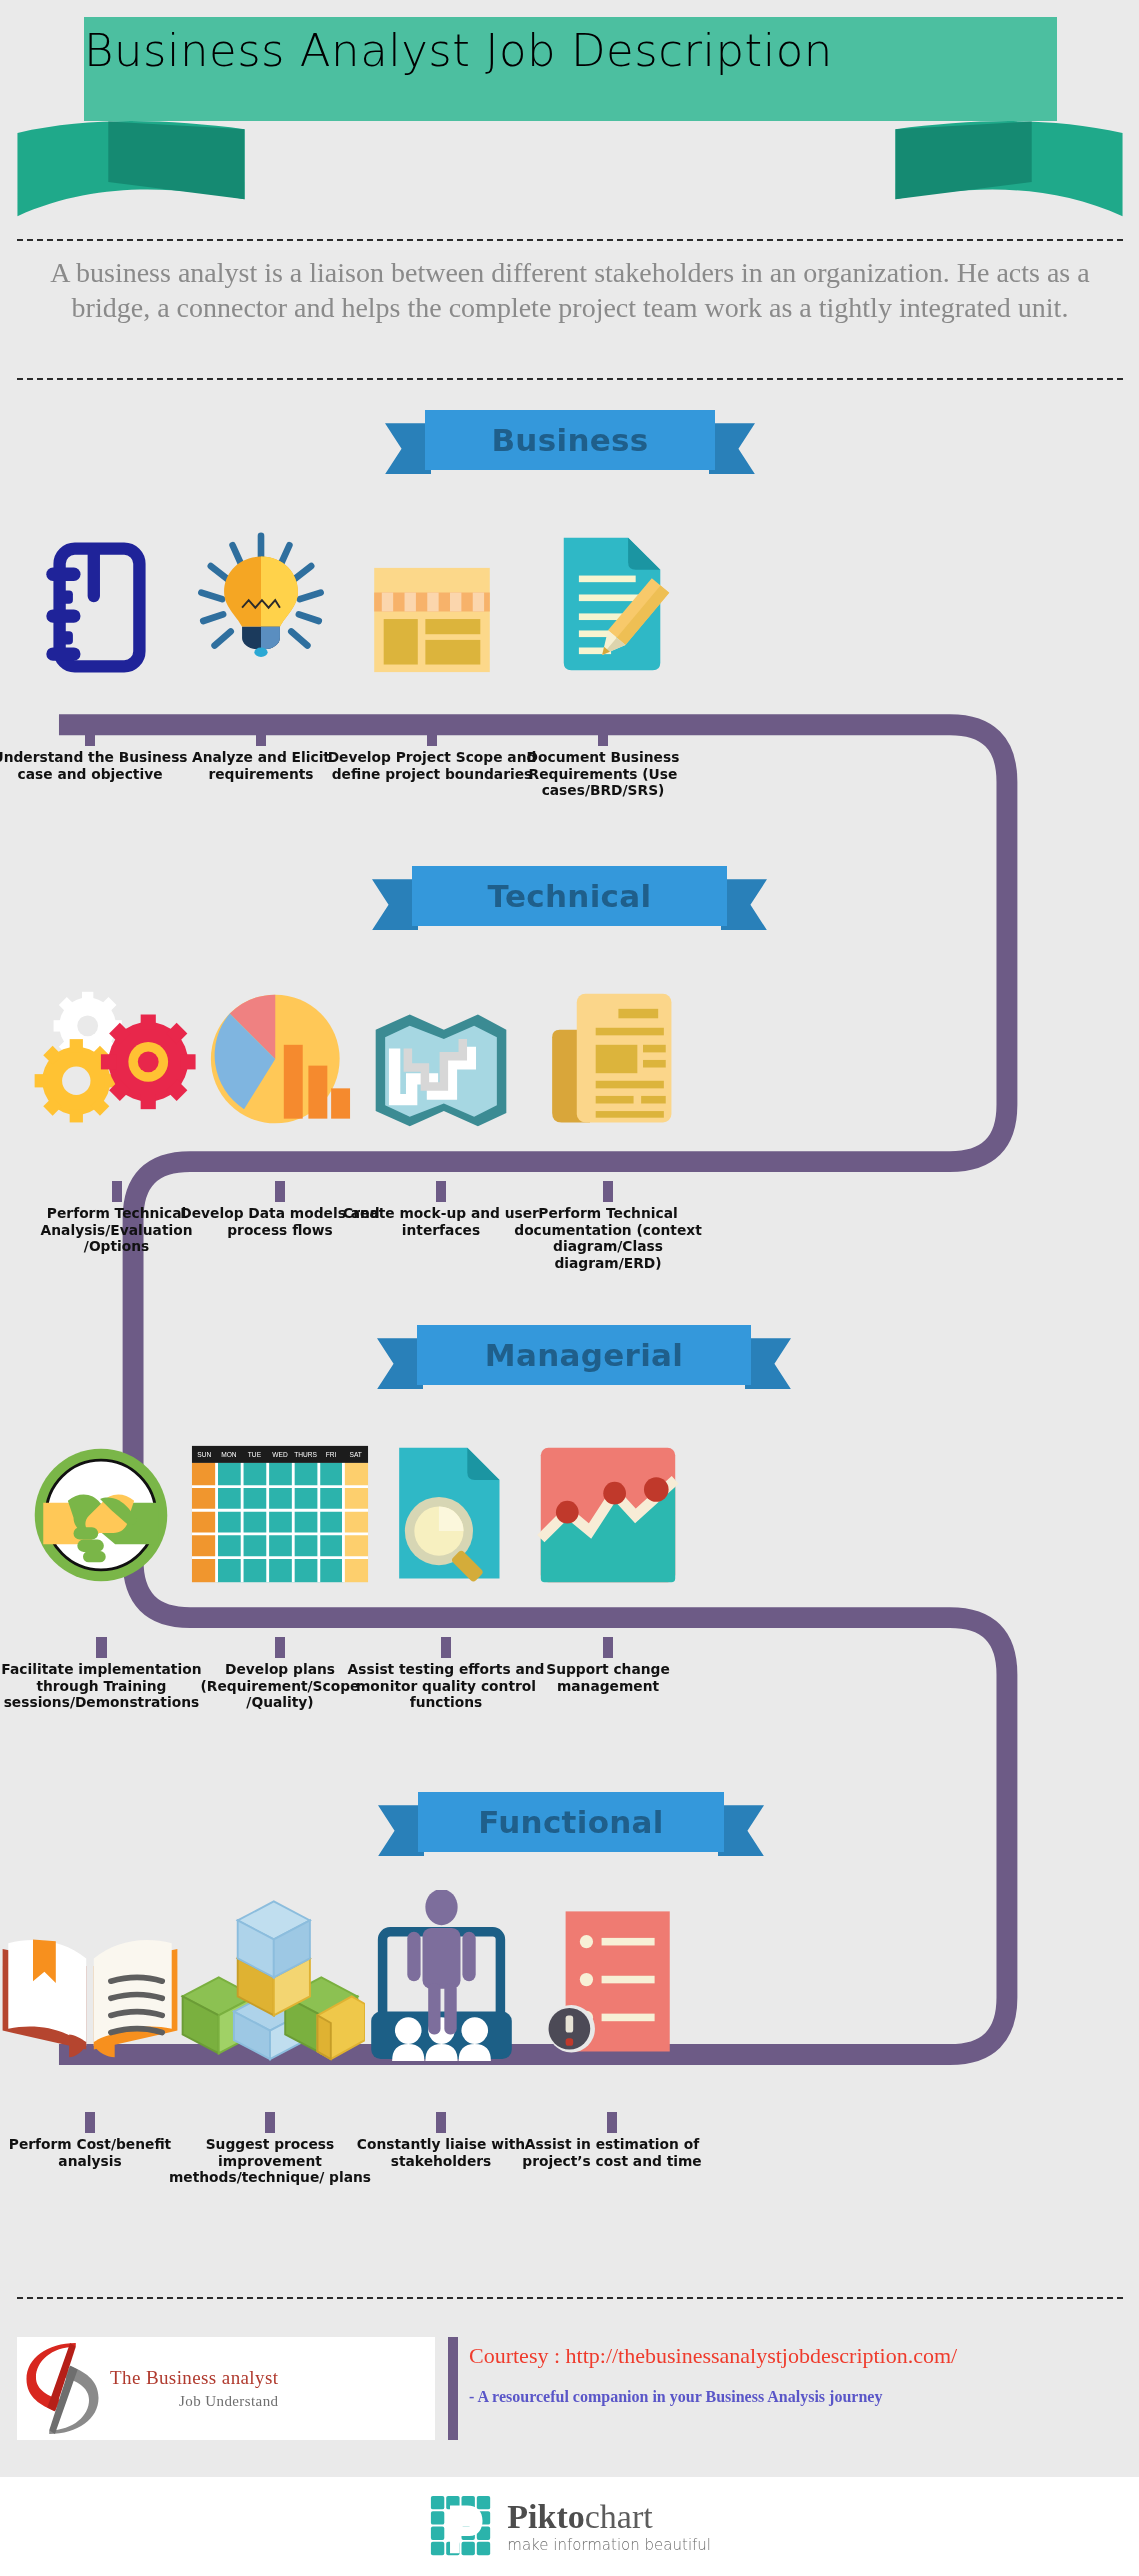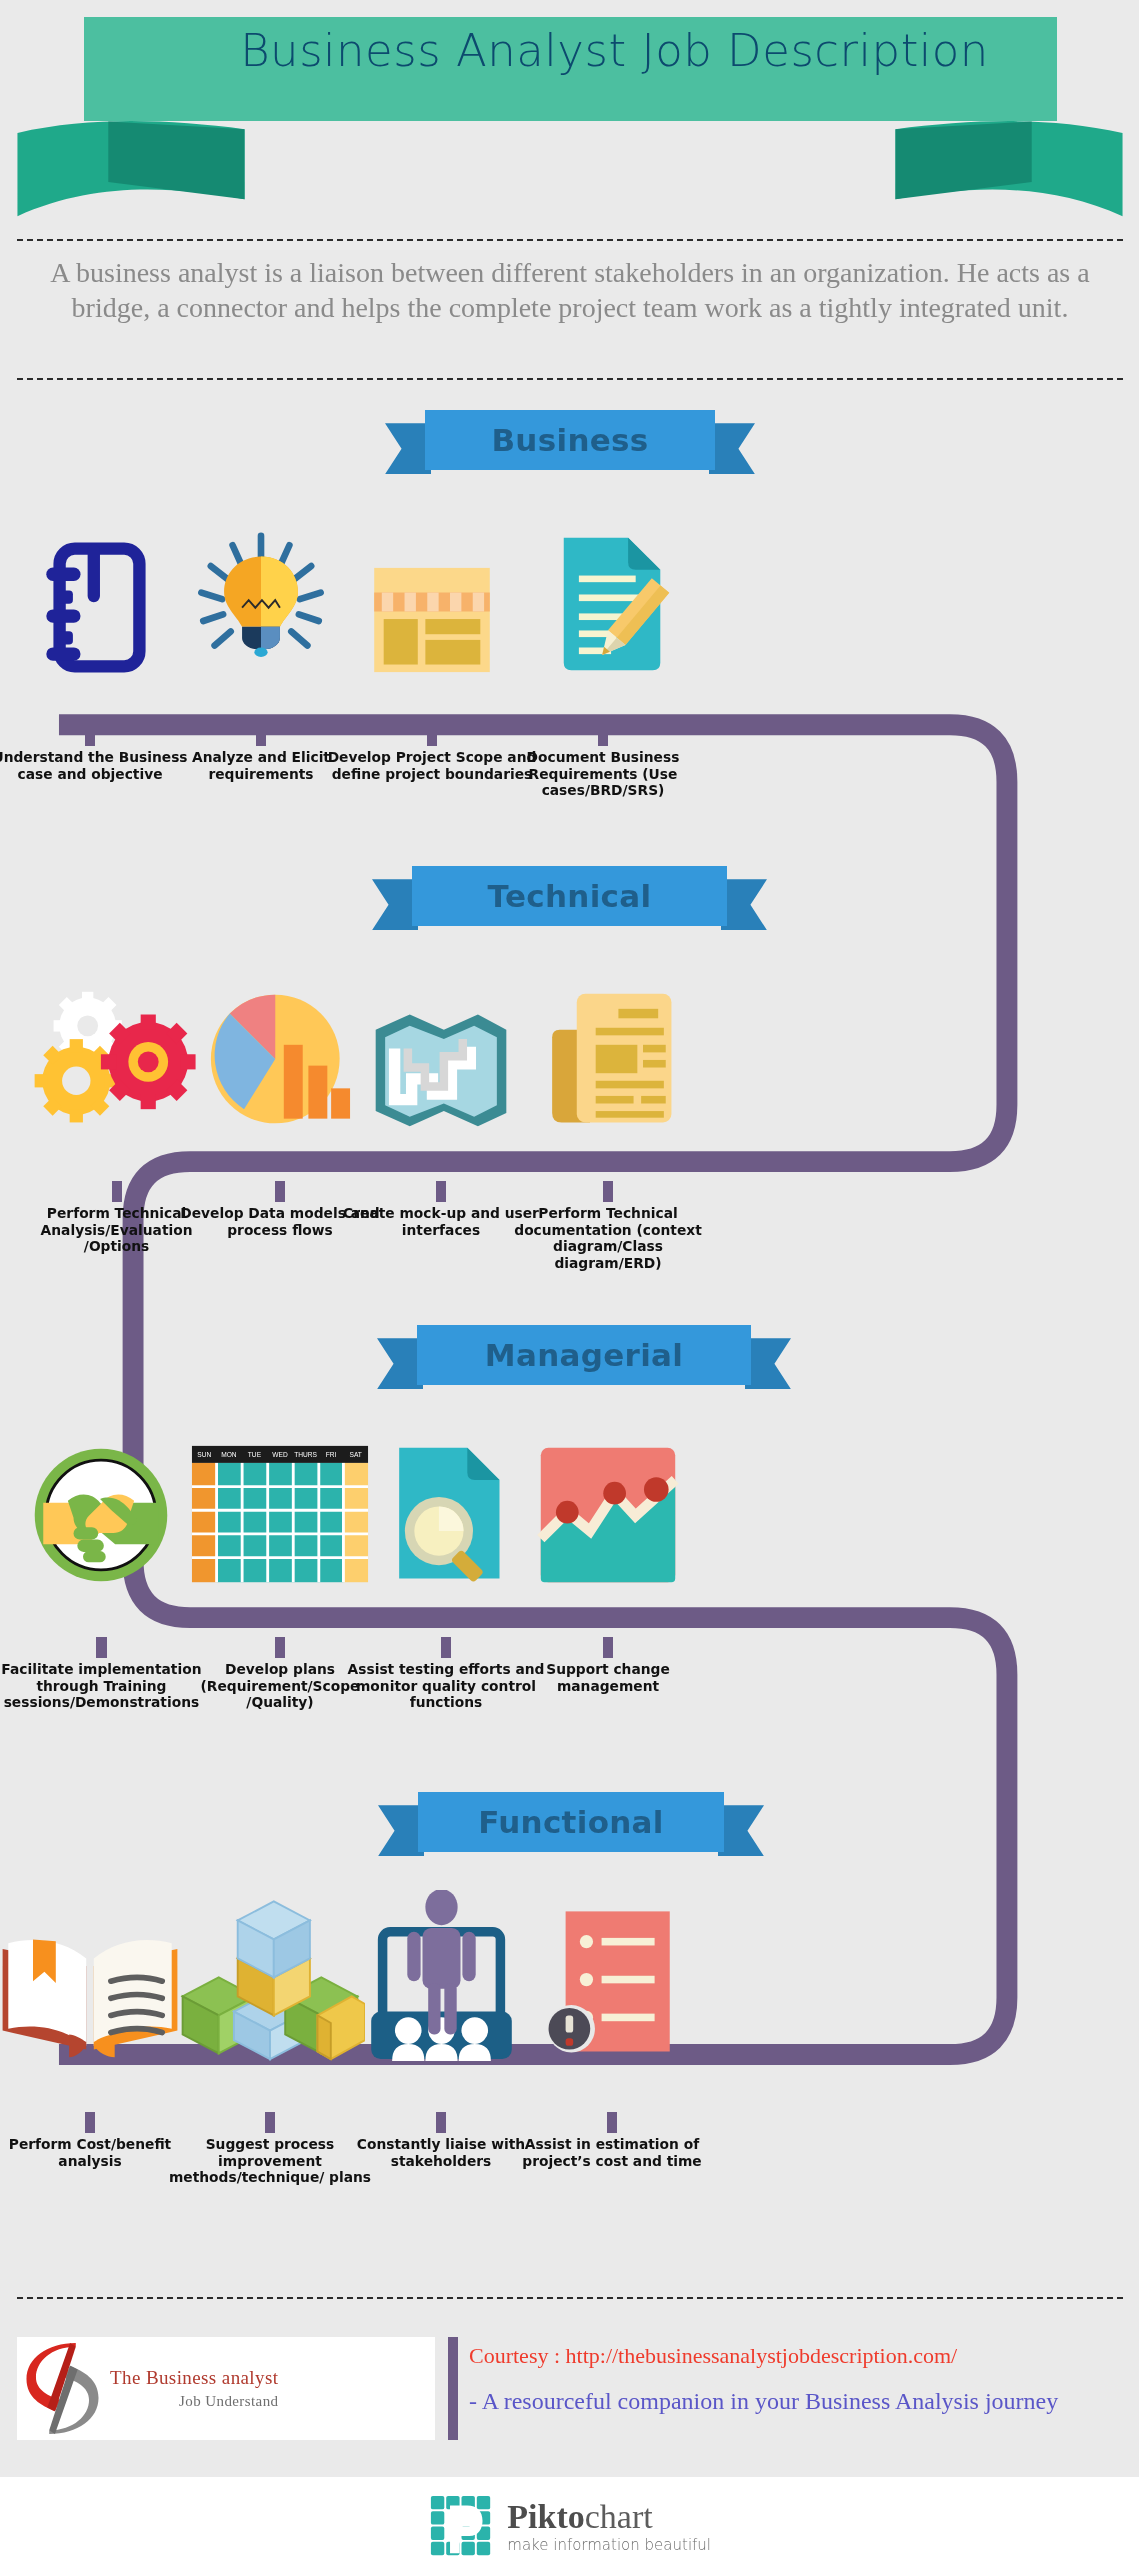--- a/index.html
+++ b/index.html
@@ -15,26 +15,24 @@
   
   .header { position:absolute; left:0; top:0; width:1140px; height:228px; }
   .ribbon-tail { position:absolute; width:228px; height:114px; overflow:hidden; }
   .ribbon-tail svg { display:block; }
   .ribbon-band {
     position:absolute; left:84px; top:17px; width:973px; height:104px;
     background:#4cbfa0;
   }
   .title-main {
     position:absolute; left:0; top:3.8px; width:973px;
-    text-align:center;
     font-family:"DejaVu Sans", sans-serif;
     font-size:45px; font-weight:300; letter-spacing:0.5px;
-    color:#0c4a6e;
+    color:#000000;
     line-height:59px;
-    margin-left:44px;
   }
   .title-sub {
     position:absolute; left:0; top:63px; width:959px;
     text-align:right;
     font-family:"Liberation Serif", serif;
     font-size:21px; font-weight:700; color:#2a28c4;
   }
 
   
   .dashed-rule {
@@ -97,21 +95,21 @@
     font-family:"Liberation Serif", serif; font-size:15px; color:#6f6f6f;
     letter-spacing:0.4px; text-align:right; margin-top:3.8px; white-space:nowrap;
   }
   .vbar { position:absolute; left:448px; top:40px; width:9.5px; height:103px; background:#6d5b86; }
   .courtesy-1 {
     position:absolute; left:469px; top:46px; width:665px;
     font-family:"Liberation Serif", serif; font-size:22px; color:#ef3b2c; font-weight:400;
   }
   .courtesy-2 {
     position:absolute; left:469px; top:91px; width:665px;
-    font-family:"Liberation Serif", serif; font-size:24px; color:#5a56c8; font-weight:400;
+    font-family:"Liberation Serif", serif; font-size:16px; color:#5a56c8; font-weight:700;
   }
   .pikto-wrap {
     position:absolute; left:0; top:180px; width:1140px; height:99px;
     background:#ffffff; display:flex; align-items:center; justify-content:center; gap:13.3px;
   }
   .pikto-name {
     font-family:Liberation Serif, serif; font-size:34px; color:#4d4d4d; line-height:36px;
   }
   .pikto-name b { font-weight:700; }
   .pikto-name i { font-style:normal; font-weight:300; color:#5c5c5c; }

